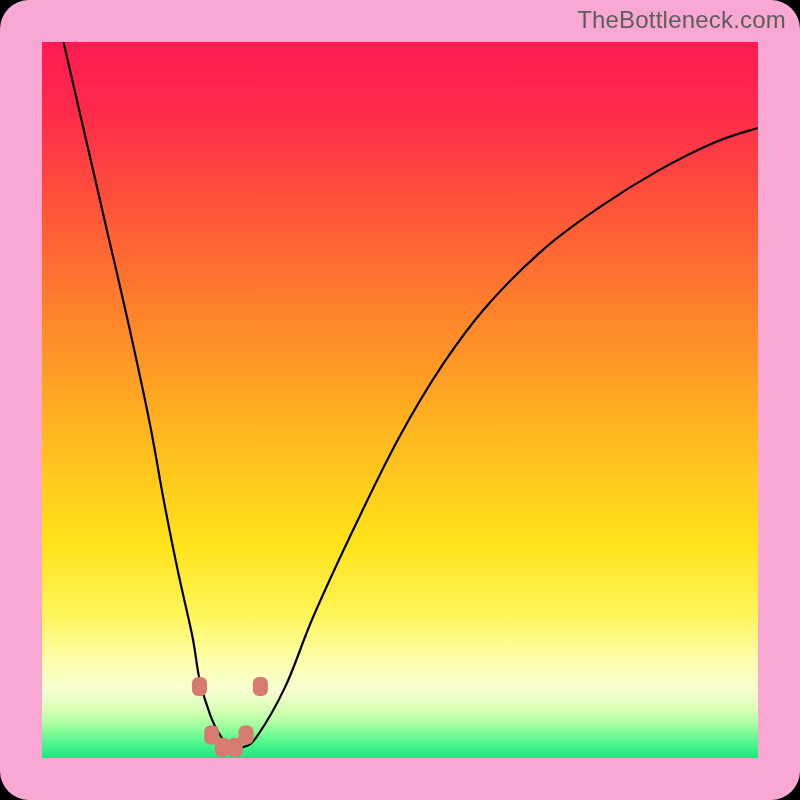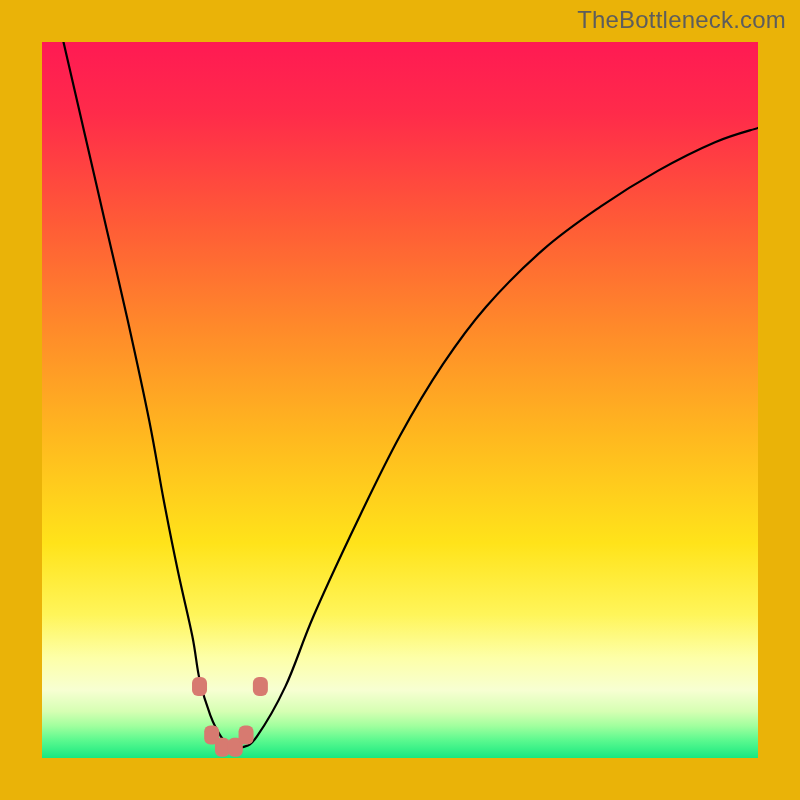--- a/index.html
+++ b/index.html
@@ -10,21 +10,22 @@
     background: #000;
     overflow: hidden;
     font-family: Arial, Helvetica, sans-serif;
   }
   .frame {
     position: absolute;
     left: 0;
     top: 0;
     width: 800px;
     height: 800px;
-    background: #eab308;
+    background: #f9a8d4;
+    border-radius: 29px;
   }
   .plot-area {
     position: absolute;
     left: 42px;
     top: 42px;
     width: 716px;
     height: 716px;
     overflow: hidden;
   }
   .gradient {

